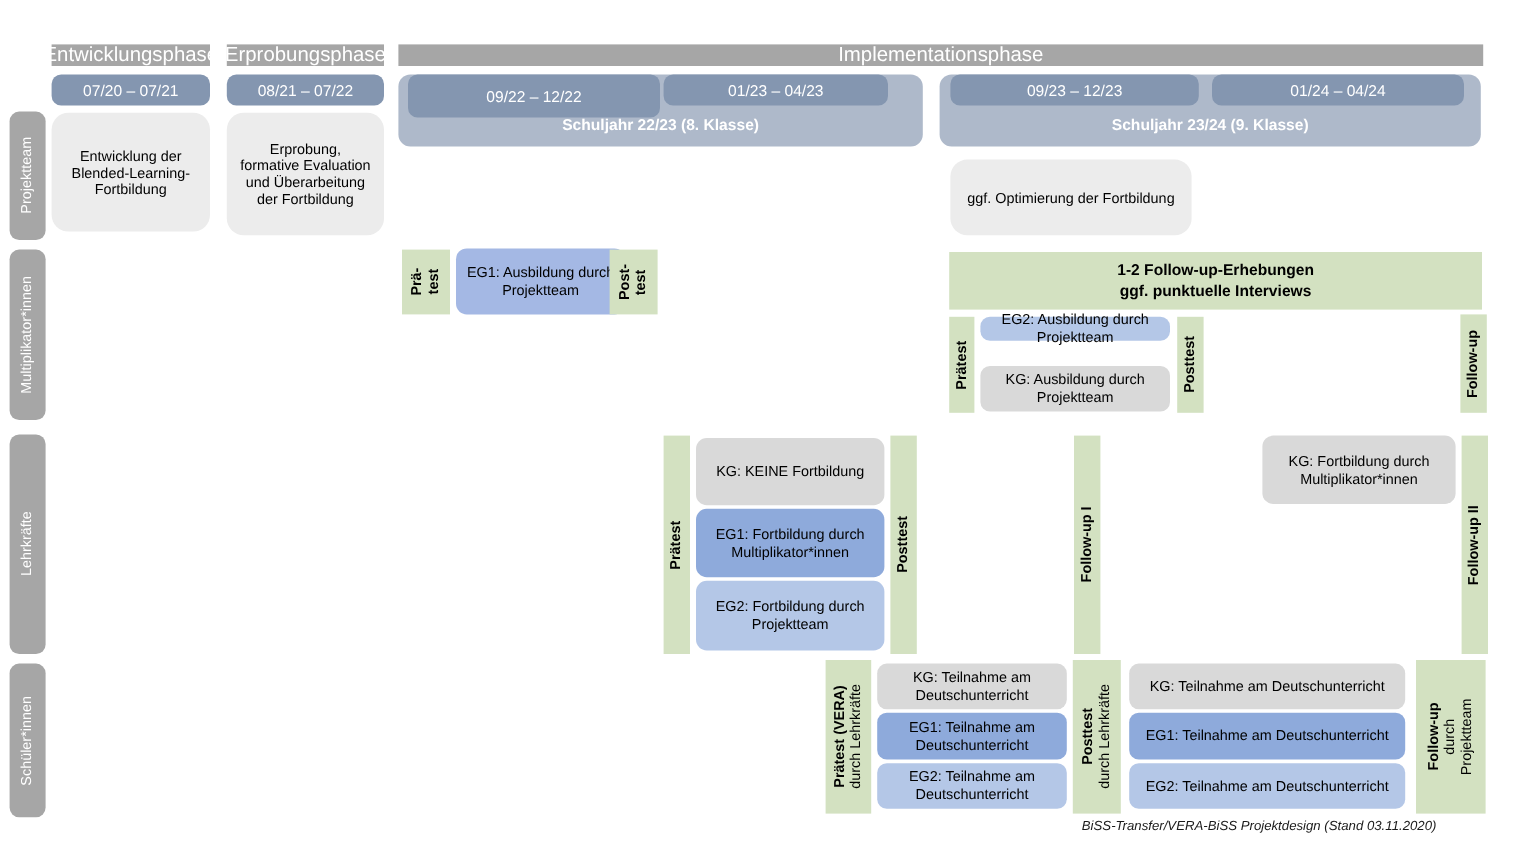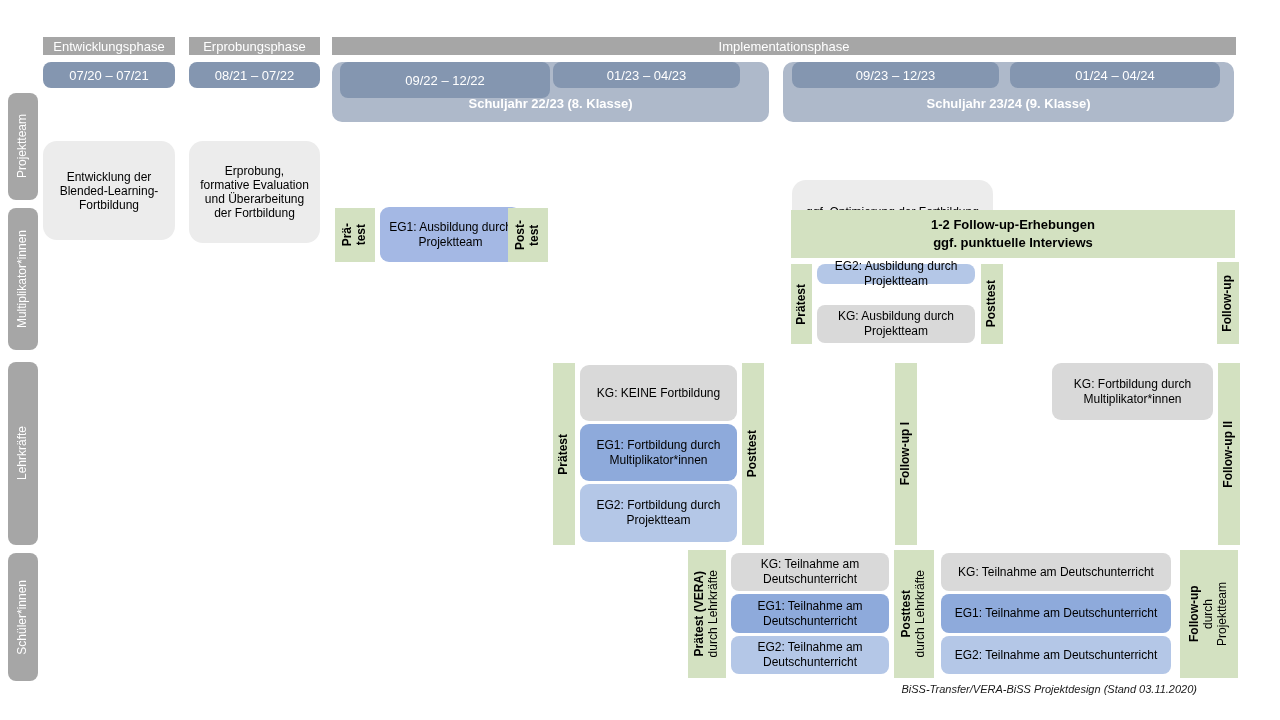--- a/index.html
+++ b/index.html
@@ -1,29 +1,29 @@
 <!DOCTYPE html>
 <html style="--header-gray: #a6a6a6; --date-blue: #8496b0; --container-blue: #aeb9ca; --light-gray: #ececec; --kg-gray: #d9d9d9; --eg1-blue: #8eaadb; --eg1-light-blue: #a4b8e4; --eg2-blue: #b4c7e7; --green: #d3e1c1;"><head>
 <meta charset="utf-8">
 <style>
   html,body{margin:0;padding:0;background:#fff;}
   body{font-family:"Liberation Sans",sans-serif;}
   #canvas{position:relative;width:1280px;height:720px;background:#fff;overflow:hidden;}
   .abs{position:absolute;box-sizing:border-box;}
-  .phase-header{background:var(--header-gray,#a6a6a6);color:#fff;font-size:13px;
+  .phase-header{background:var(--header-gray,#a6a6a6);color:#fff;font-size:17px;
     display:flex;align-items:center;justify-content:center;}
   .date-bar{background:var(--date-blue,#8496b0);color:#fff;font-size:13px;border-radius:8px;
     display:flex;align-items:center;justify-content:center;}
   .sj-container{background:var(--container-blue,#aeb9ca);border-radius:10px;}
   .sj-label{position:absolute;left:0;right:0;top:34px;text-align:center;color:#fff;
     font-size:13px;font-weight:bold;}
   .row-label{background:var(--header-gray,#a6a6a6);color:#fff;border-radius:8px;
     display:flex;align-items:center;justify-content:center;font-size:13px;}
   .soft-box{background:var(--light-gray,#ececec);border-radius:14px;color:#000;font-size:12px;
-    display:flex;align-items:center;justify-content:center;text-align:center;padding:4px 10px;margin-top:47px;}
+    display:flex;align-items:center;justify-content:center;text-align:center;padding:4px 10px;}
   .task-box{border-radius:9px;color:#000;font-size:12px;line-height:1.25;
     display:flex;align-items:center;justify-content:center;text-align:center;padding:2px 8px;}
   .kg{background:var(--kg-gray,#d9d9d9);}
   .eg1{background:var(--eg1-blue,#8eaadb);}
   .eg1l{background:var(--eg1-light-blue,#a4b8e4);}
   .eg2{background:var(--eg2-blue,#b4c7e7);}
   .green{background:var(--green,#d3e1c1);}
   .green-box{color:#000;display:flex;align-items:center;justify-content:center;text-align:center;}
   .big-green{font-weight:bold;font-size:13px;line-height:1.35;}
   .vtext{writing-mode:vertical-rl;transform:rotate(180deg);text-align:center;

